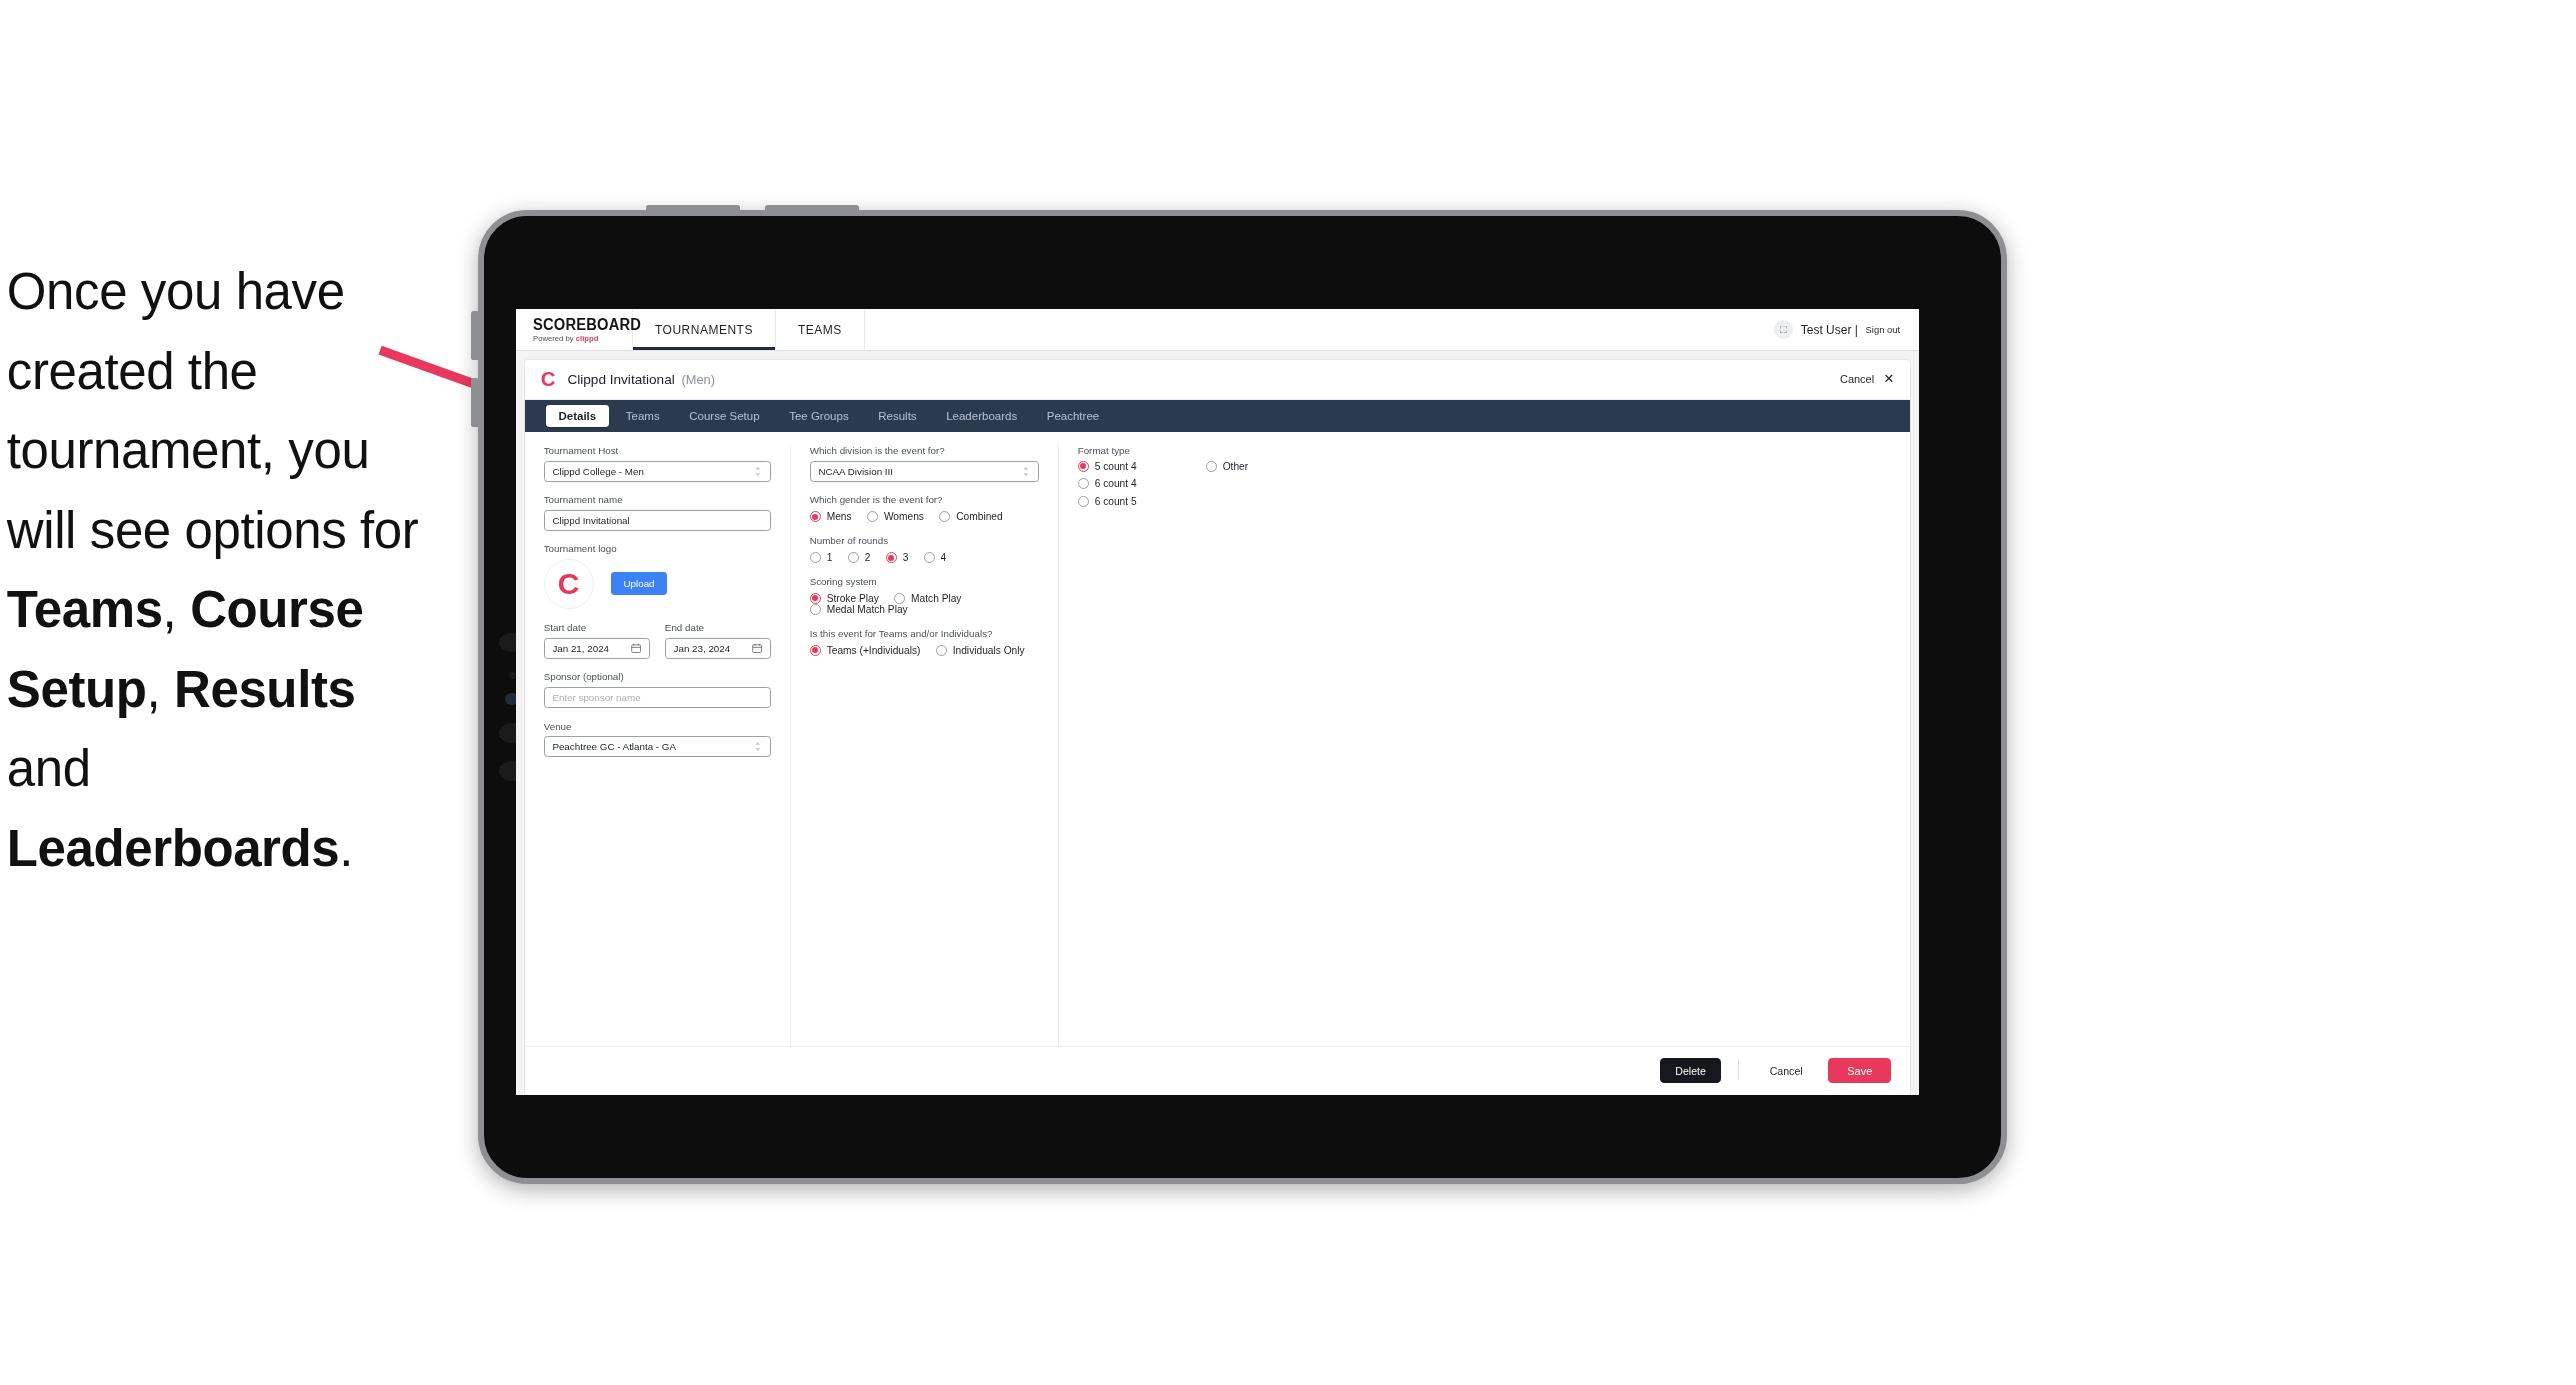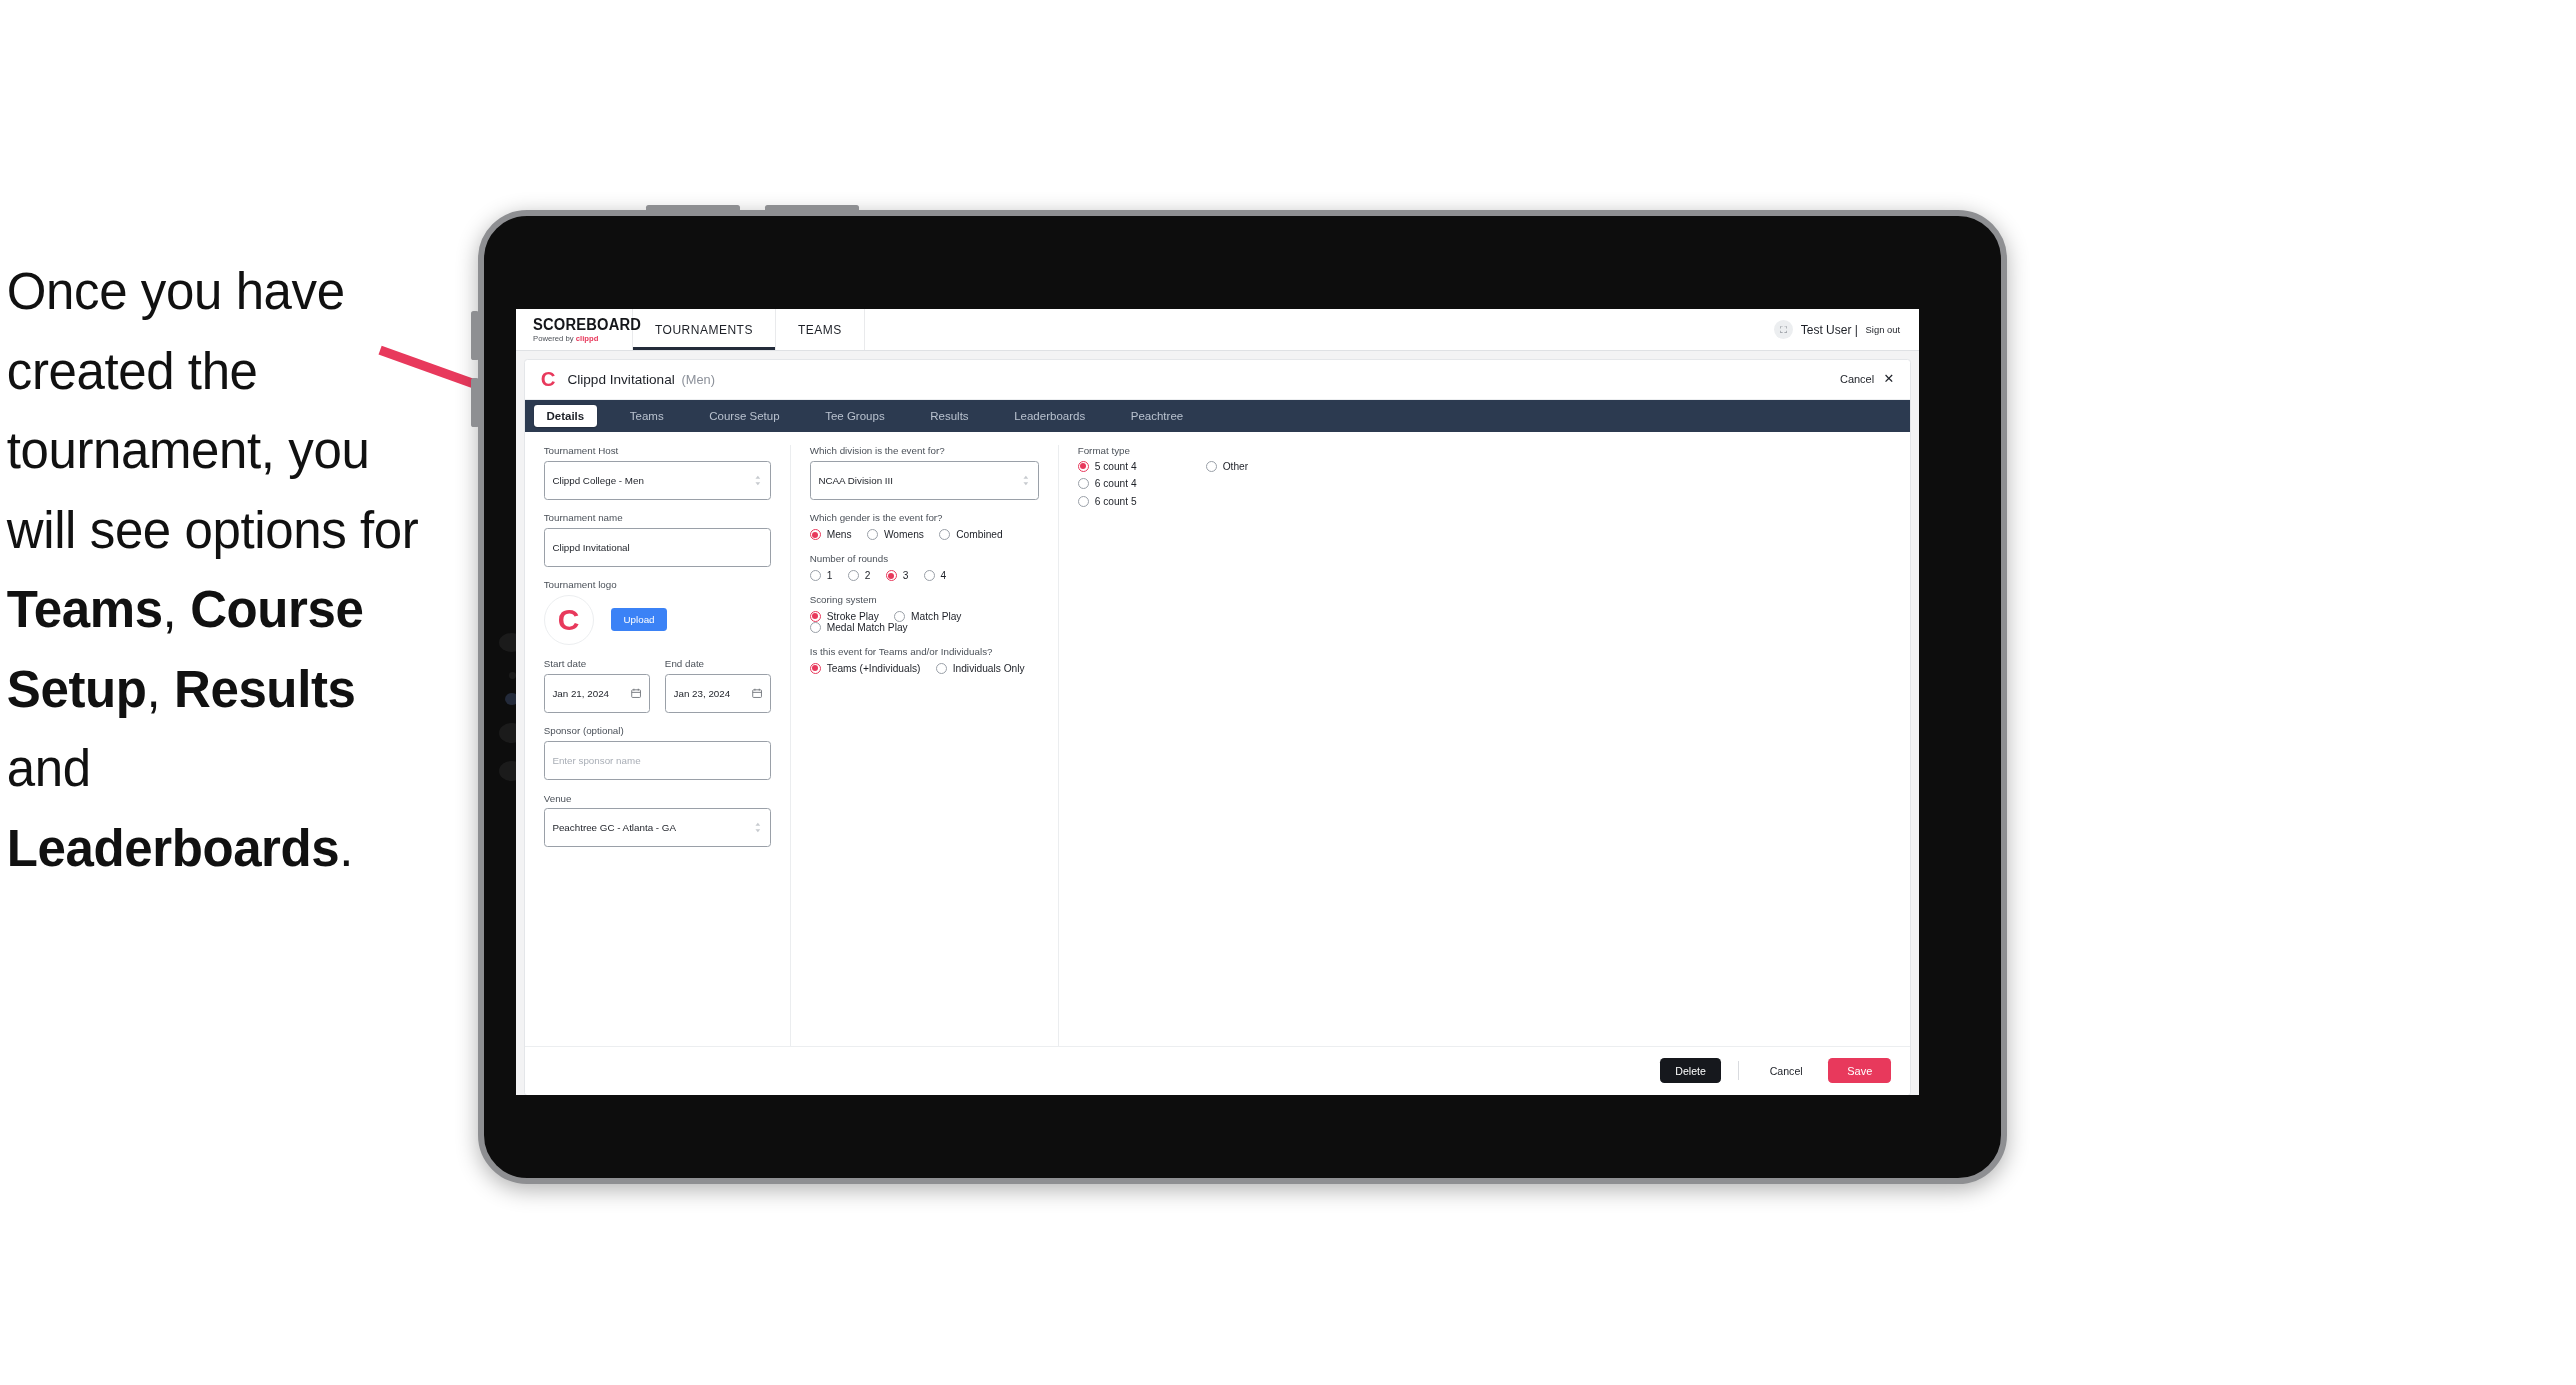--- a/index.html
+++ b/index.html
@@ -77,36 +77,36 @@
   #tlogo{font-size:20.4px;font-weight:700;color:#e8395c;line-height:1;
          margin-right:12px;font-family:"Liberation Sans",sans-serif;}
   #tname{font-size:13.6px;color:#1d2027;}
   #tgender{font-size:12.8px;color:#8b9099;margin-left:6.8px;}
   #titlerow-spacer{flex:1;}
   #cancel-top{font-size:11px;color:#1d2027;cursor:pointer;}
   #close-x{font-size:12.8px;color:#1d2027;margin-left:9.4px;cursor:pointer;line-height:1;}
 
   
   #tabbar{height:32px;background:#2c3a50;display:flex;align-items:center;
-          padding-left:9px;gap:20px;}
+          padding-left:21px;gap:4px;}
   .tab{font-size:11.5px;color:#b9c2cf;padding:0 12.8px;height:22px;line-height:22px;
        border-radius:3.4px;cursor:pointer;}
   .tab.active{background:#ffffff;color:#1d2027;font-weight:600;
               box-shadow:0 0.9px 1.7px rgba(0,0,0,.25);}
 
   
   #cols{flex:1;display:flex;padding:13.6px 0 0 0;min-height:0;}
   .col{padding:0 19px;box-sizing:border-box;}
   #col1{width:266px;border-right:0.9px solid #ebedef;}
   #col2{width:268px;border-right:0.9px solid #ebedef;}
   #col3{flex:1;}
 
   .flabel{font-size:9.8px;color:#4b5159;margin:0 0 4.3px 0;}
   .fgroup{margin-bottom:12.8px;}
-  .field{height:39px;border:0.9px solid #9aa0a8;border-radius:3.4px;background:#fff;
+  .field{height:21px;border:0.9px solid #9aa0a8;border-radius:3.4px;background:#fff;
          display:flex;align-items:center;padding:0 7.7px;font-size:9.8px;color:#1d2027;
          box-sizing:border-box;}
   .field .val{flex:1;overflow:hidden;white-space:nowrap;}
   .field .ph{flex:1;color:#a9aeb6;}
   .stepper{width:7.7px;height:11px;flex:0 0 auto;opacity:.55;}
   .cal{width:10.2px;height:10.2px;flex:0 0 auto;opacity:.75;}
 
   
   #logorow{display:flex;align-items:center;gap:17px;margin-bottom:13.6px;}
   #logocircle{width:48px;height:48px;border-radius:50%;border:0.9px solid #eceef0;

